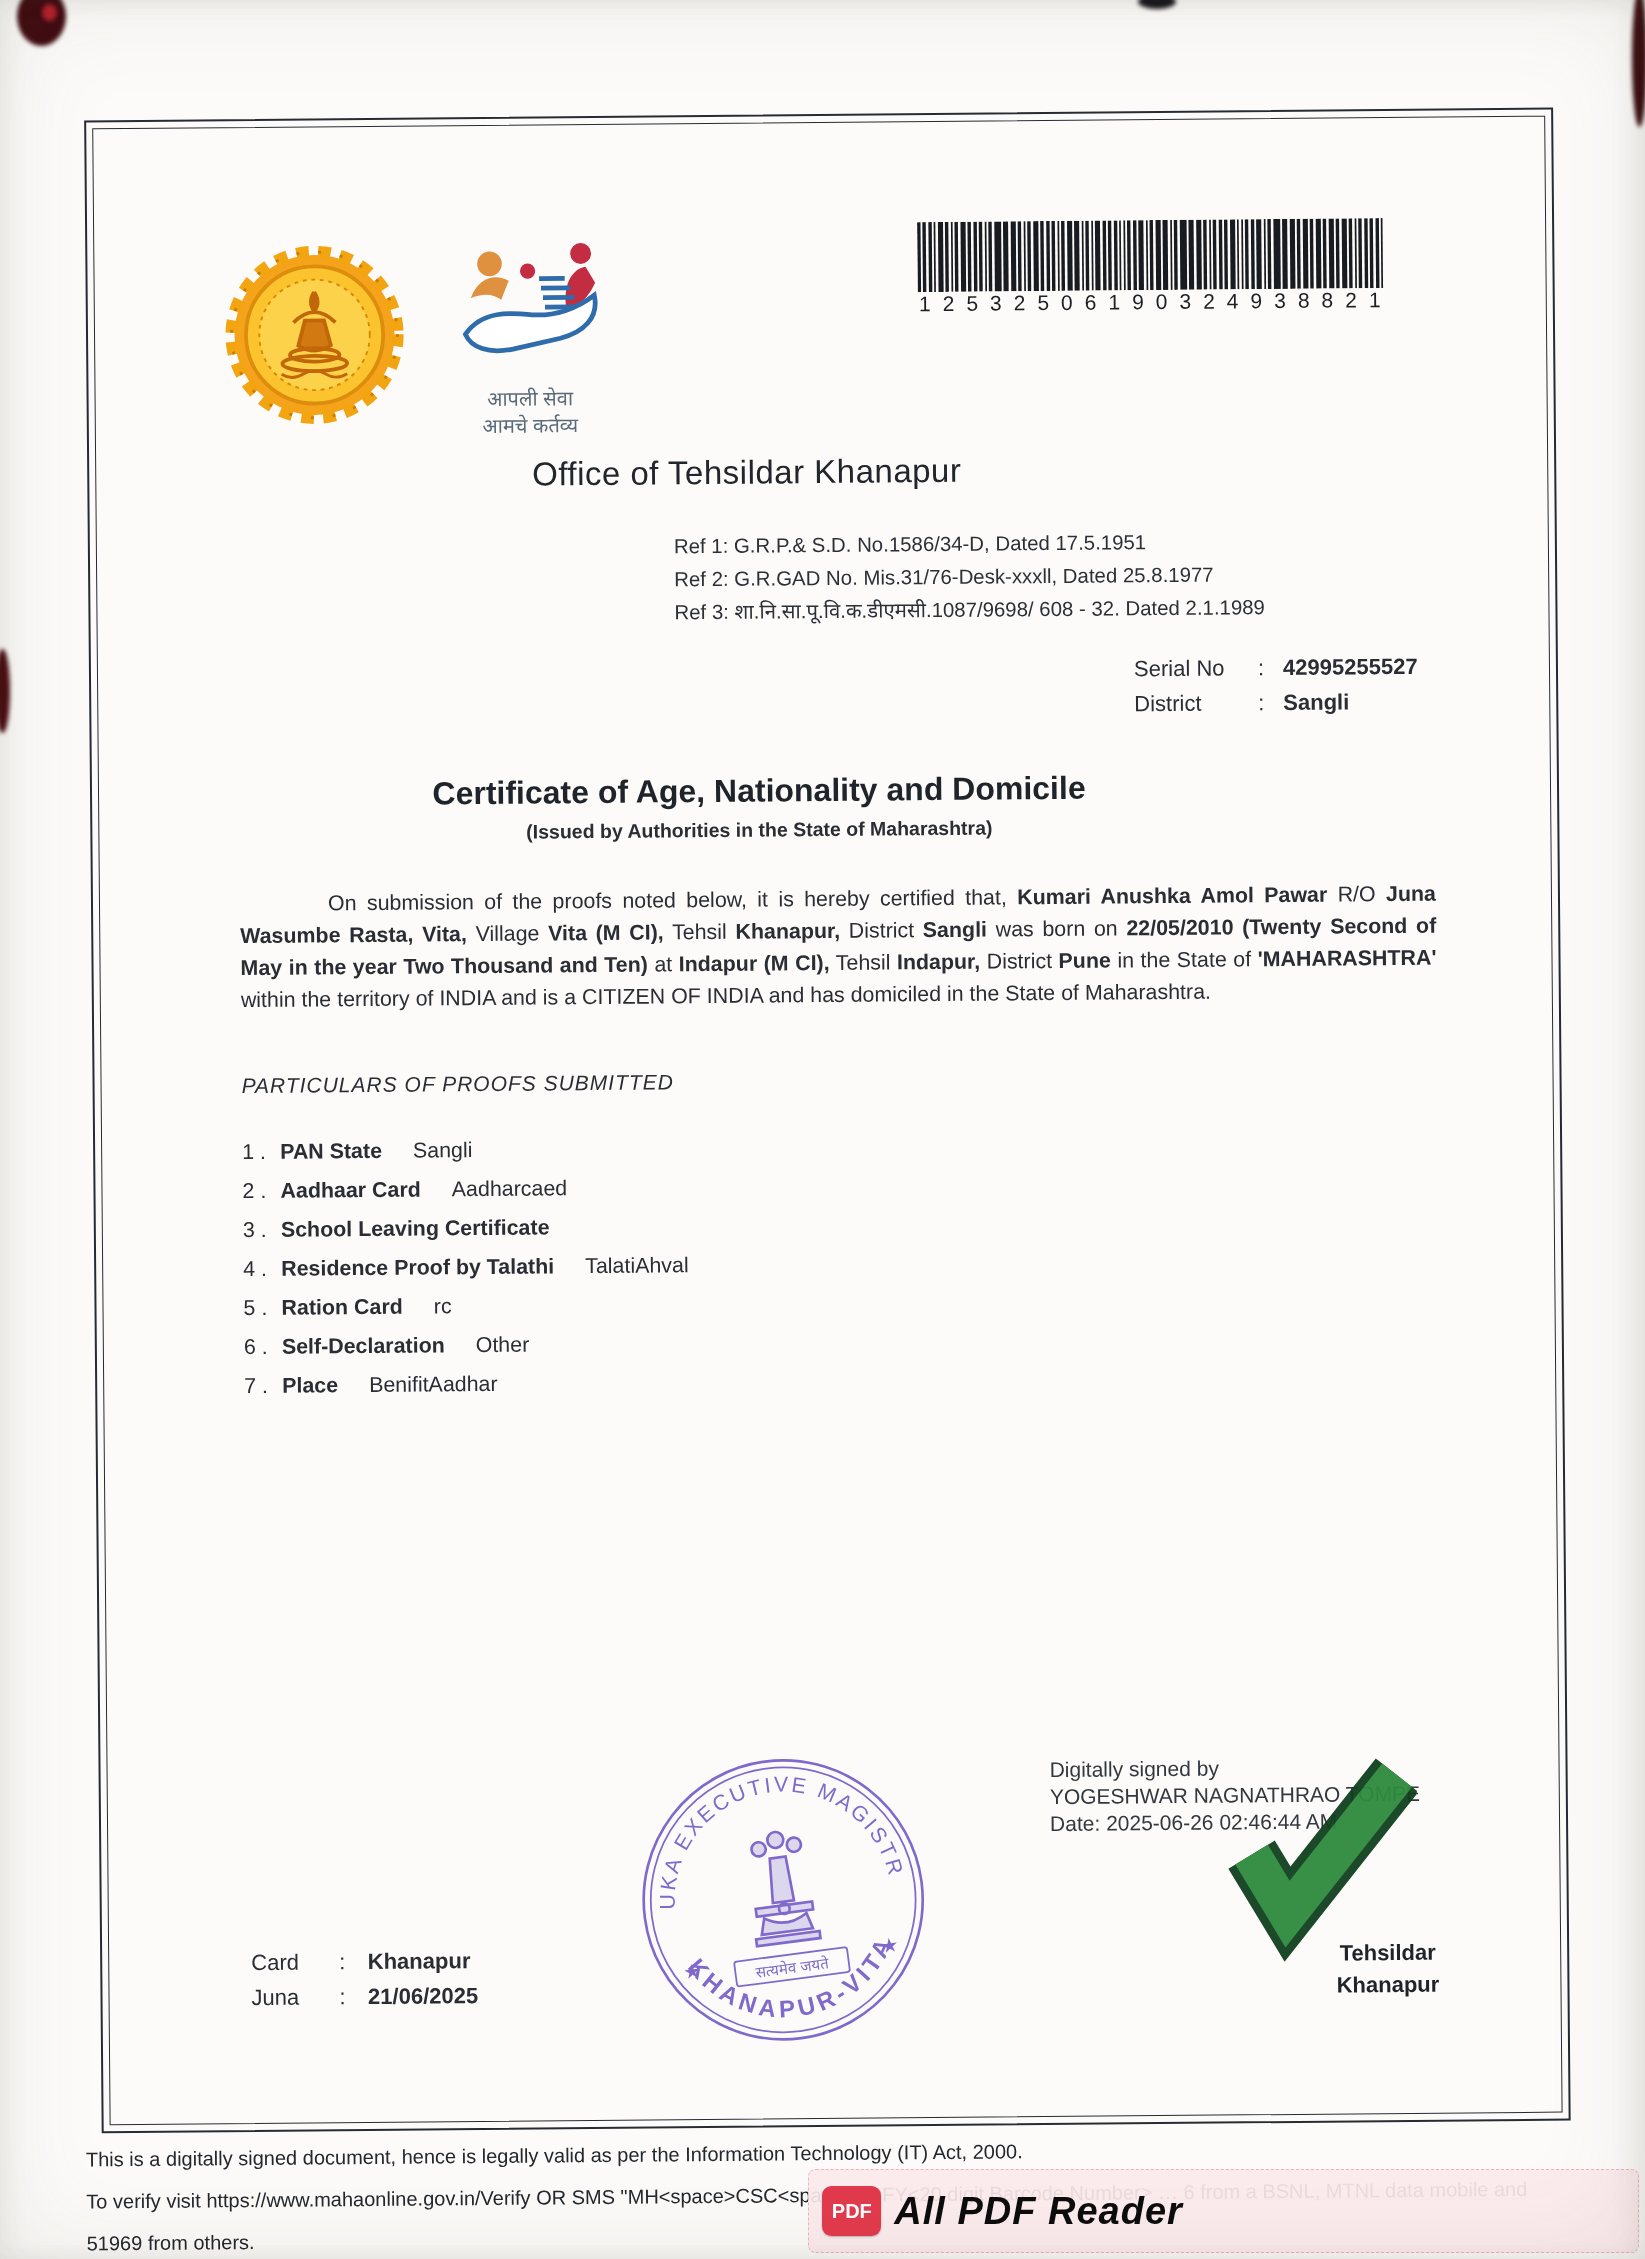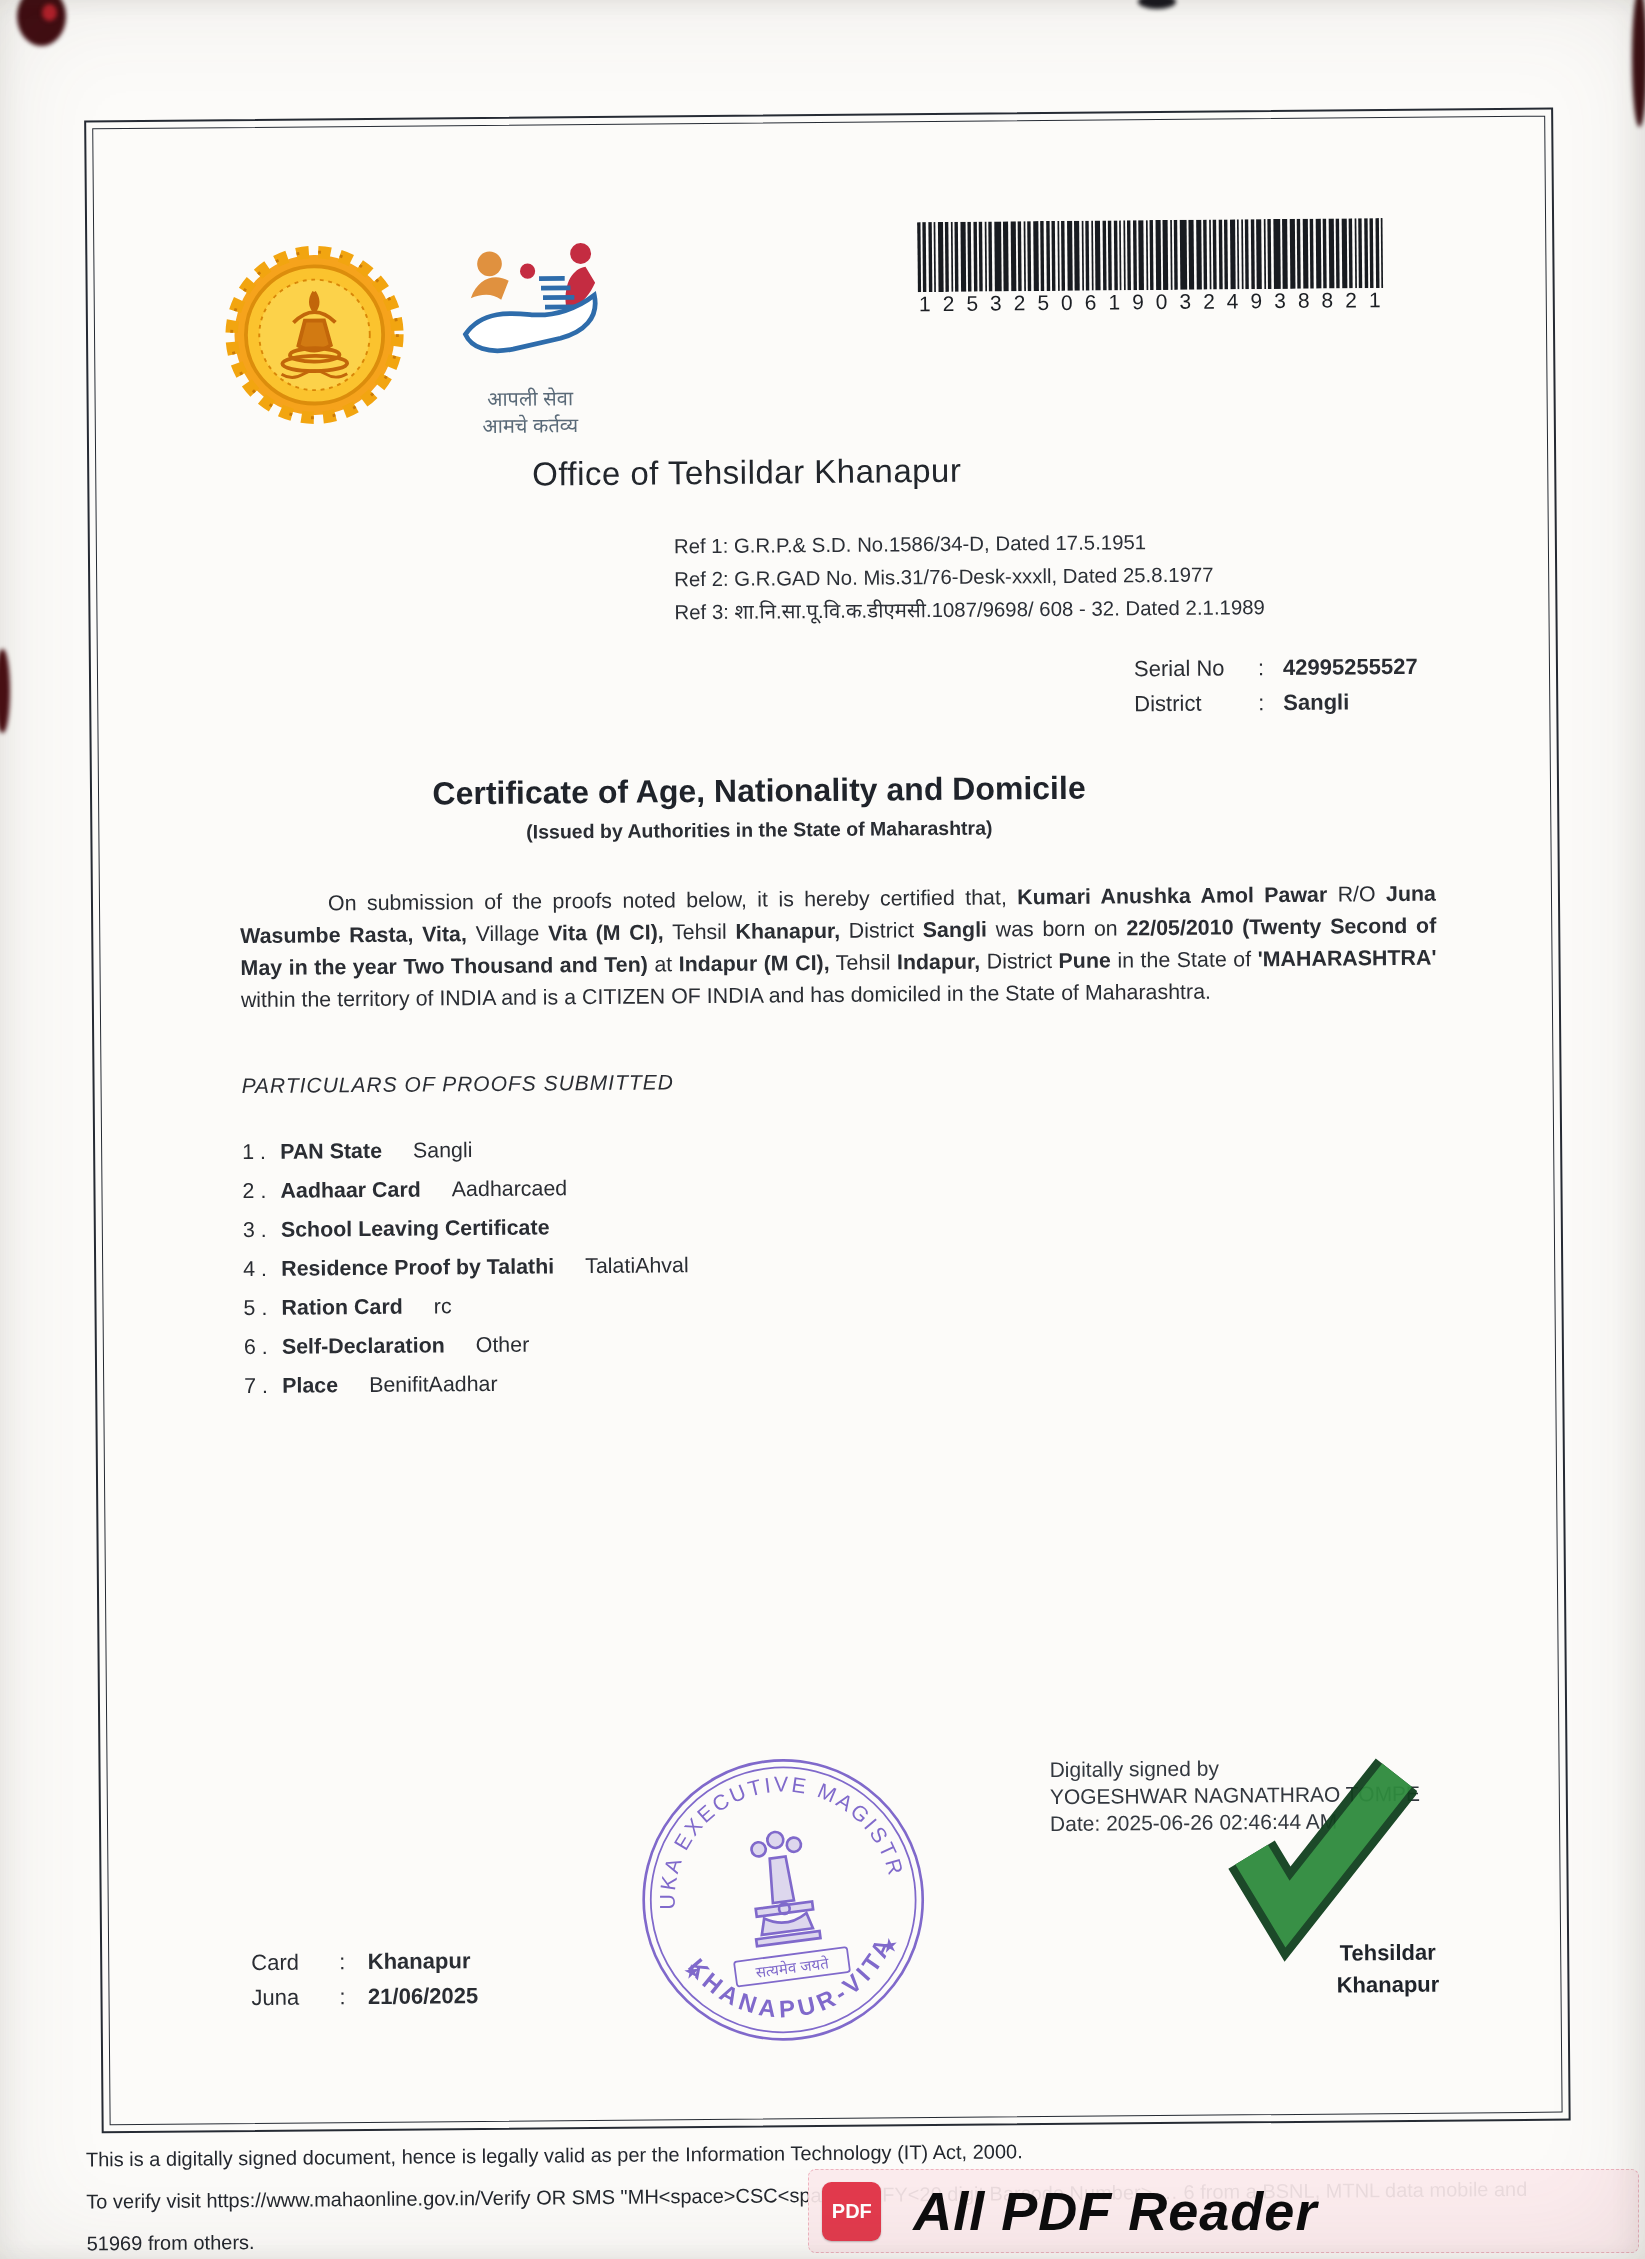--- a/index.html
+++ b/index.html
@@ -27,23 +27,23 @@
   .prow .val{margin-left:31px;}
   .placeblock{left:243px;top:1940px;line-height:35px;}
   .placeblock .idrow{grid-template-columns:88px 28.5px auto;}
   .signatory{left:1294px;top:1942px;width:171px;text-align:center;font-weight:700;font-size:22px;line-height:32px;color:#1f232a;}
   .sig{left:1043px;top:1758px;width:571px;font-size:21px;line-height:27px;color:#33383f;}
   .footer-line{left:76px;white-space:nowrap;font-size:20px;color:#23272e;}
   .barcode-digits{left:924px;top:293px;width:476px;font-size:21px;letter-spacing:12px;color:#1c1f24;text-align:center;}
   
   .watermark{left:808px;top:2169px;width:829px;height:82px;background:rgba(252,234,237,.92);
      border:1.9px dashed #efb3bf;border-radius:7.6px;display:flex;align-items:center;}
-  .pdf-badge{width:59px;height:59px;background:#e33a4d;border-radius:9.5px;margin-left:13.3px;
+  .pdf-badge{width:59px;height:50px;background:#e33a4d;border-radius:9.5px;margin-left:13.3px;
      display:flex;align-items:center;justify-content:center;color:#fff;font-weight:700;font-size:20px;box-shadow:0 1px 1.9px rgba(0,0,0,.25);}
-  .wm-text{margin-left:32px;font-size:54px;font-weight:700;font-style:italic;color:#0c0c0d;letter-spacing:1px;}
+  .wm-text{margin-left:13px;font-size:38px;font-weight:700;font-style:italic;color:#0c0c0d;letter-spacing:1px;}
   
   .blot{position:absolute;filter:blur(1.9px);border-radius:50%;}
 </style>
 </head>
 <body>
 
 <div class="page">
 
   <div class="rot">
 

